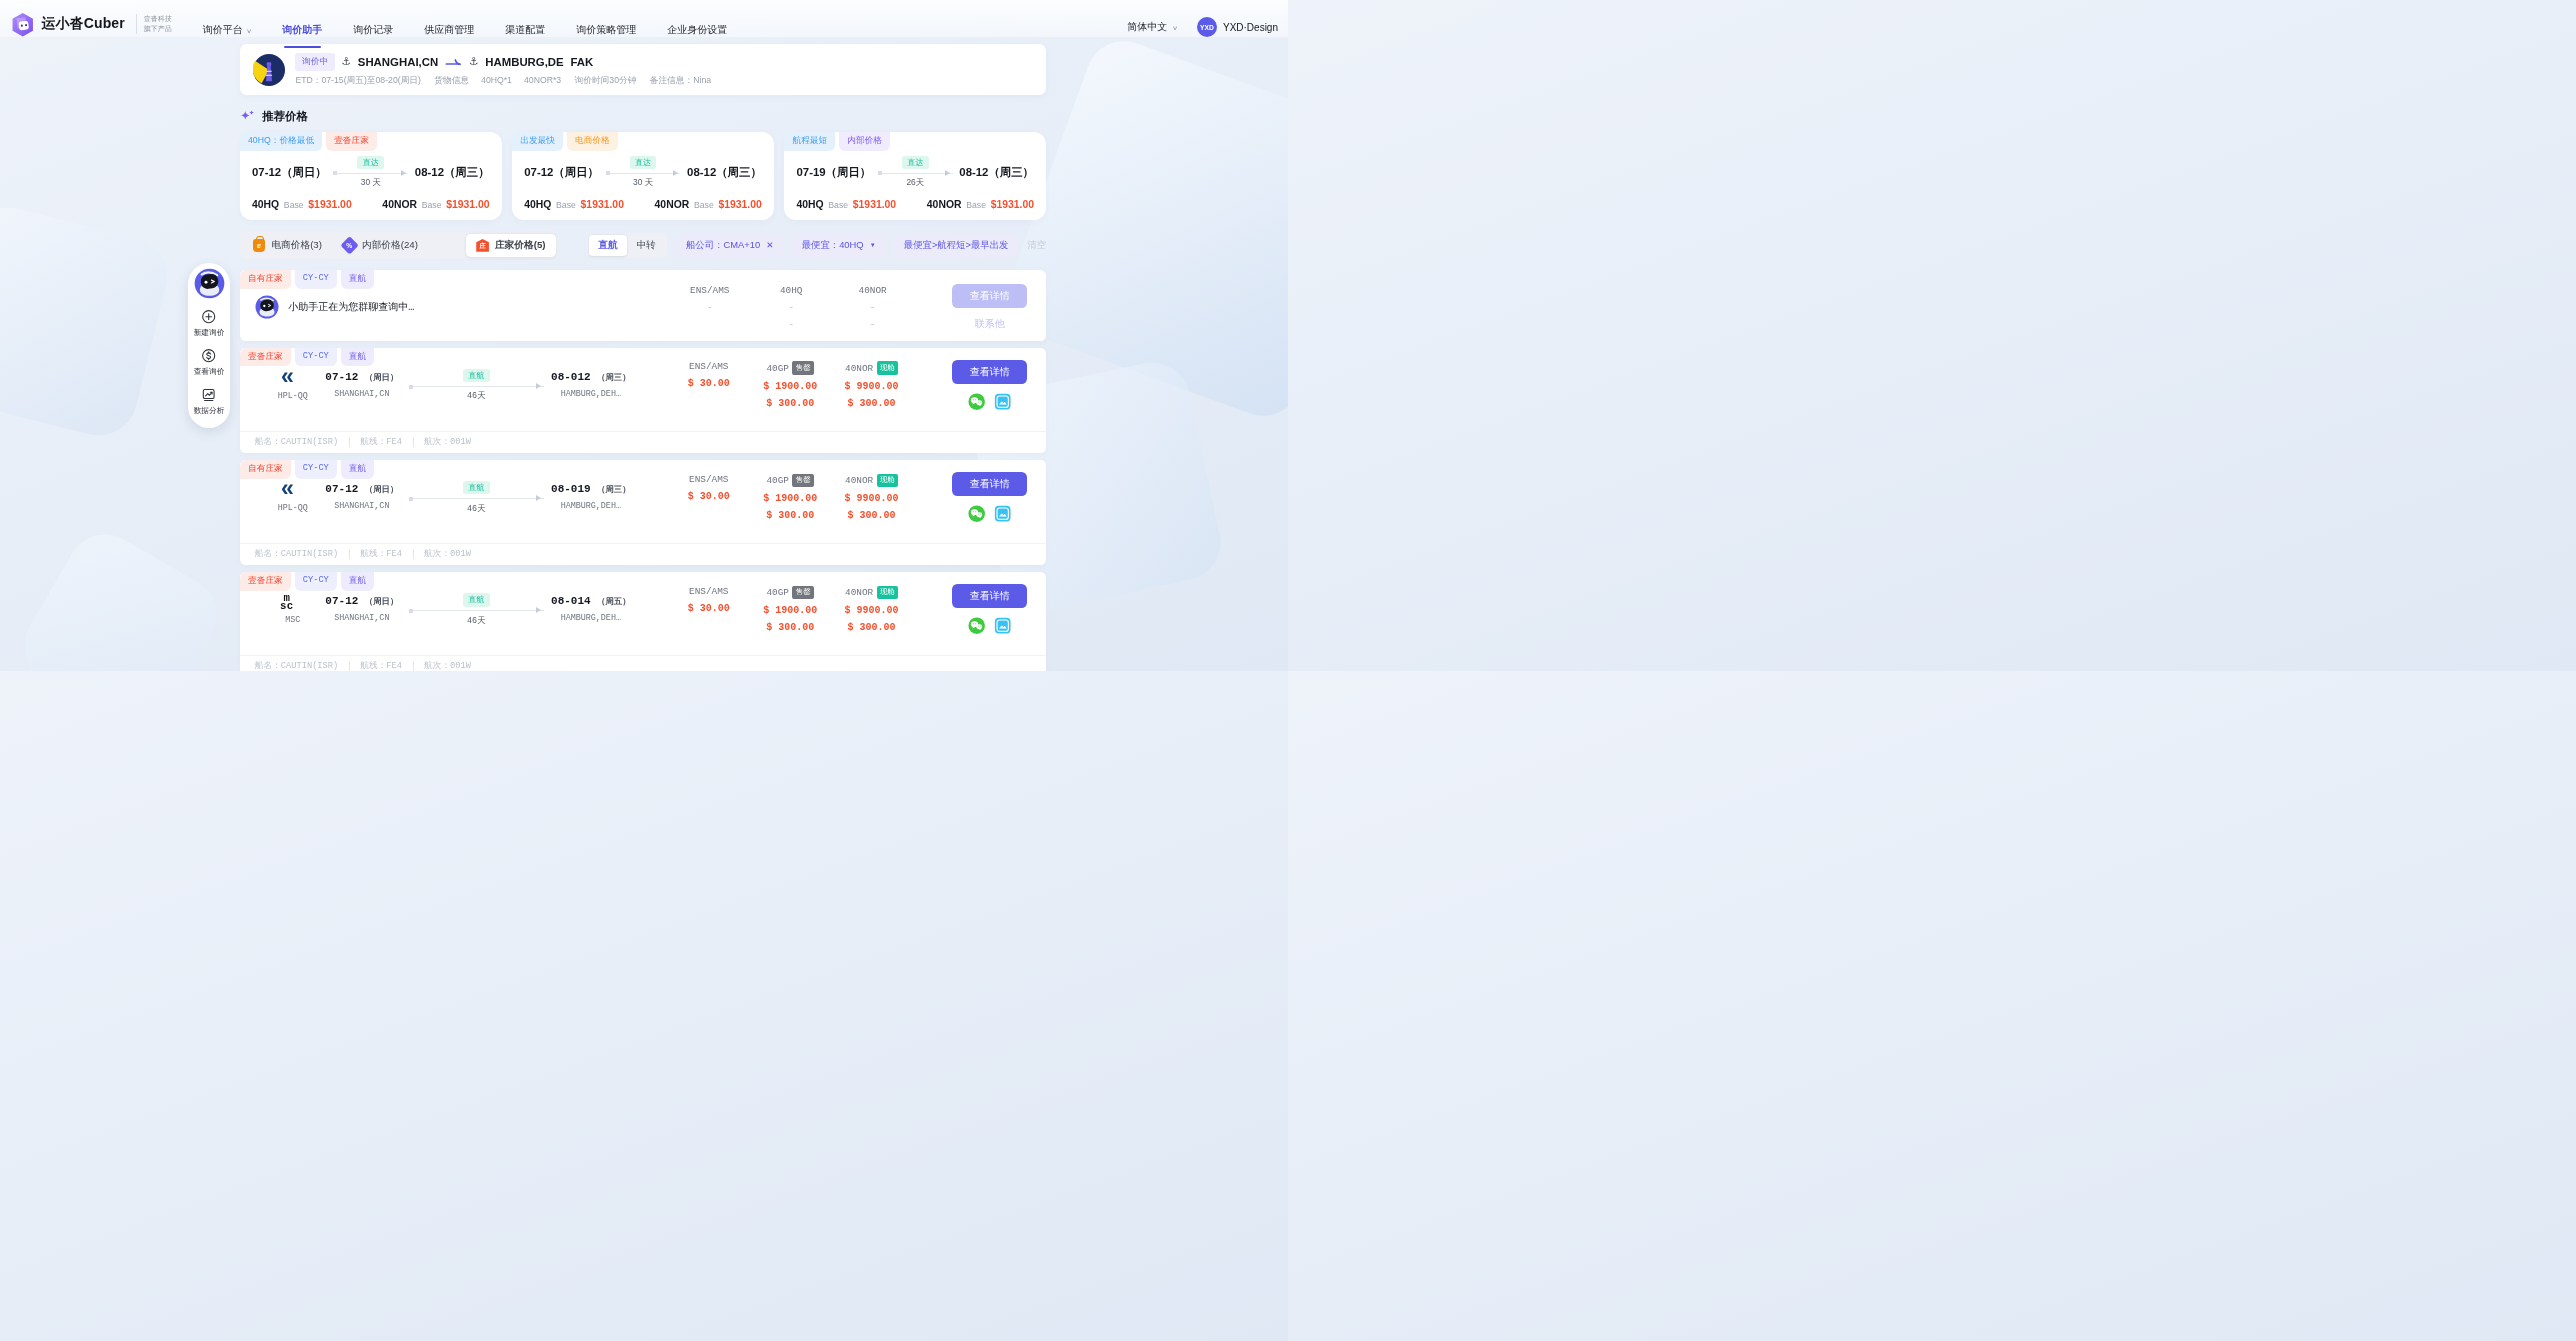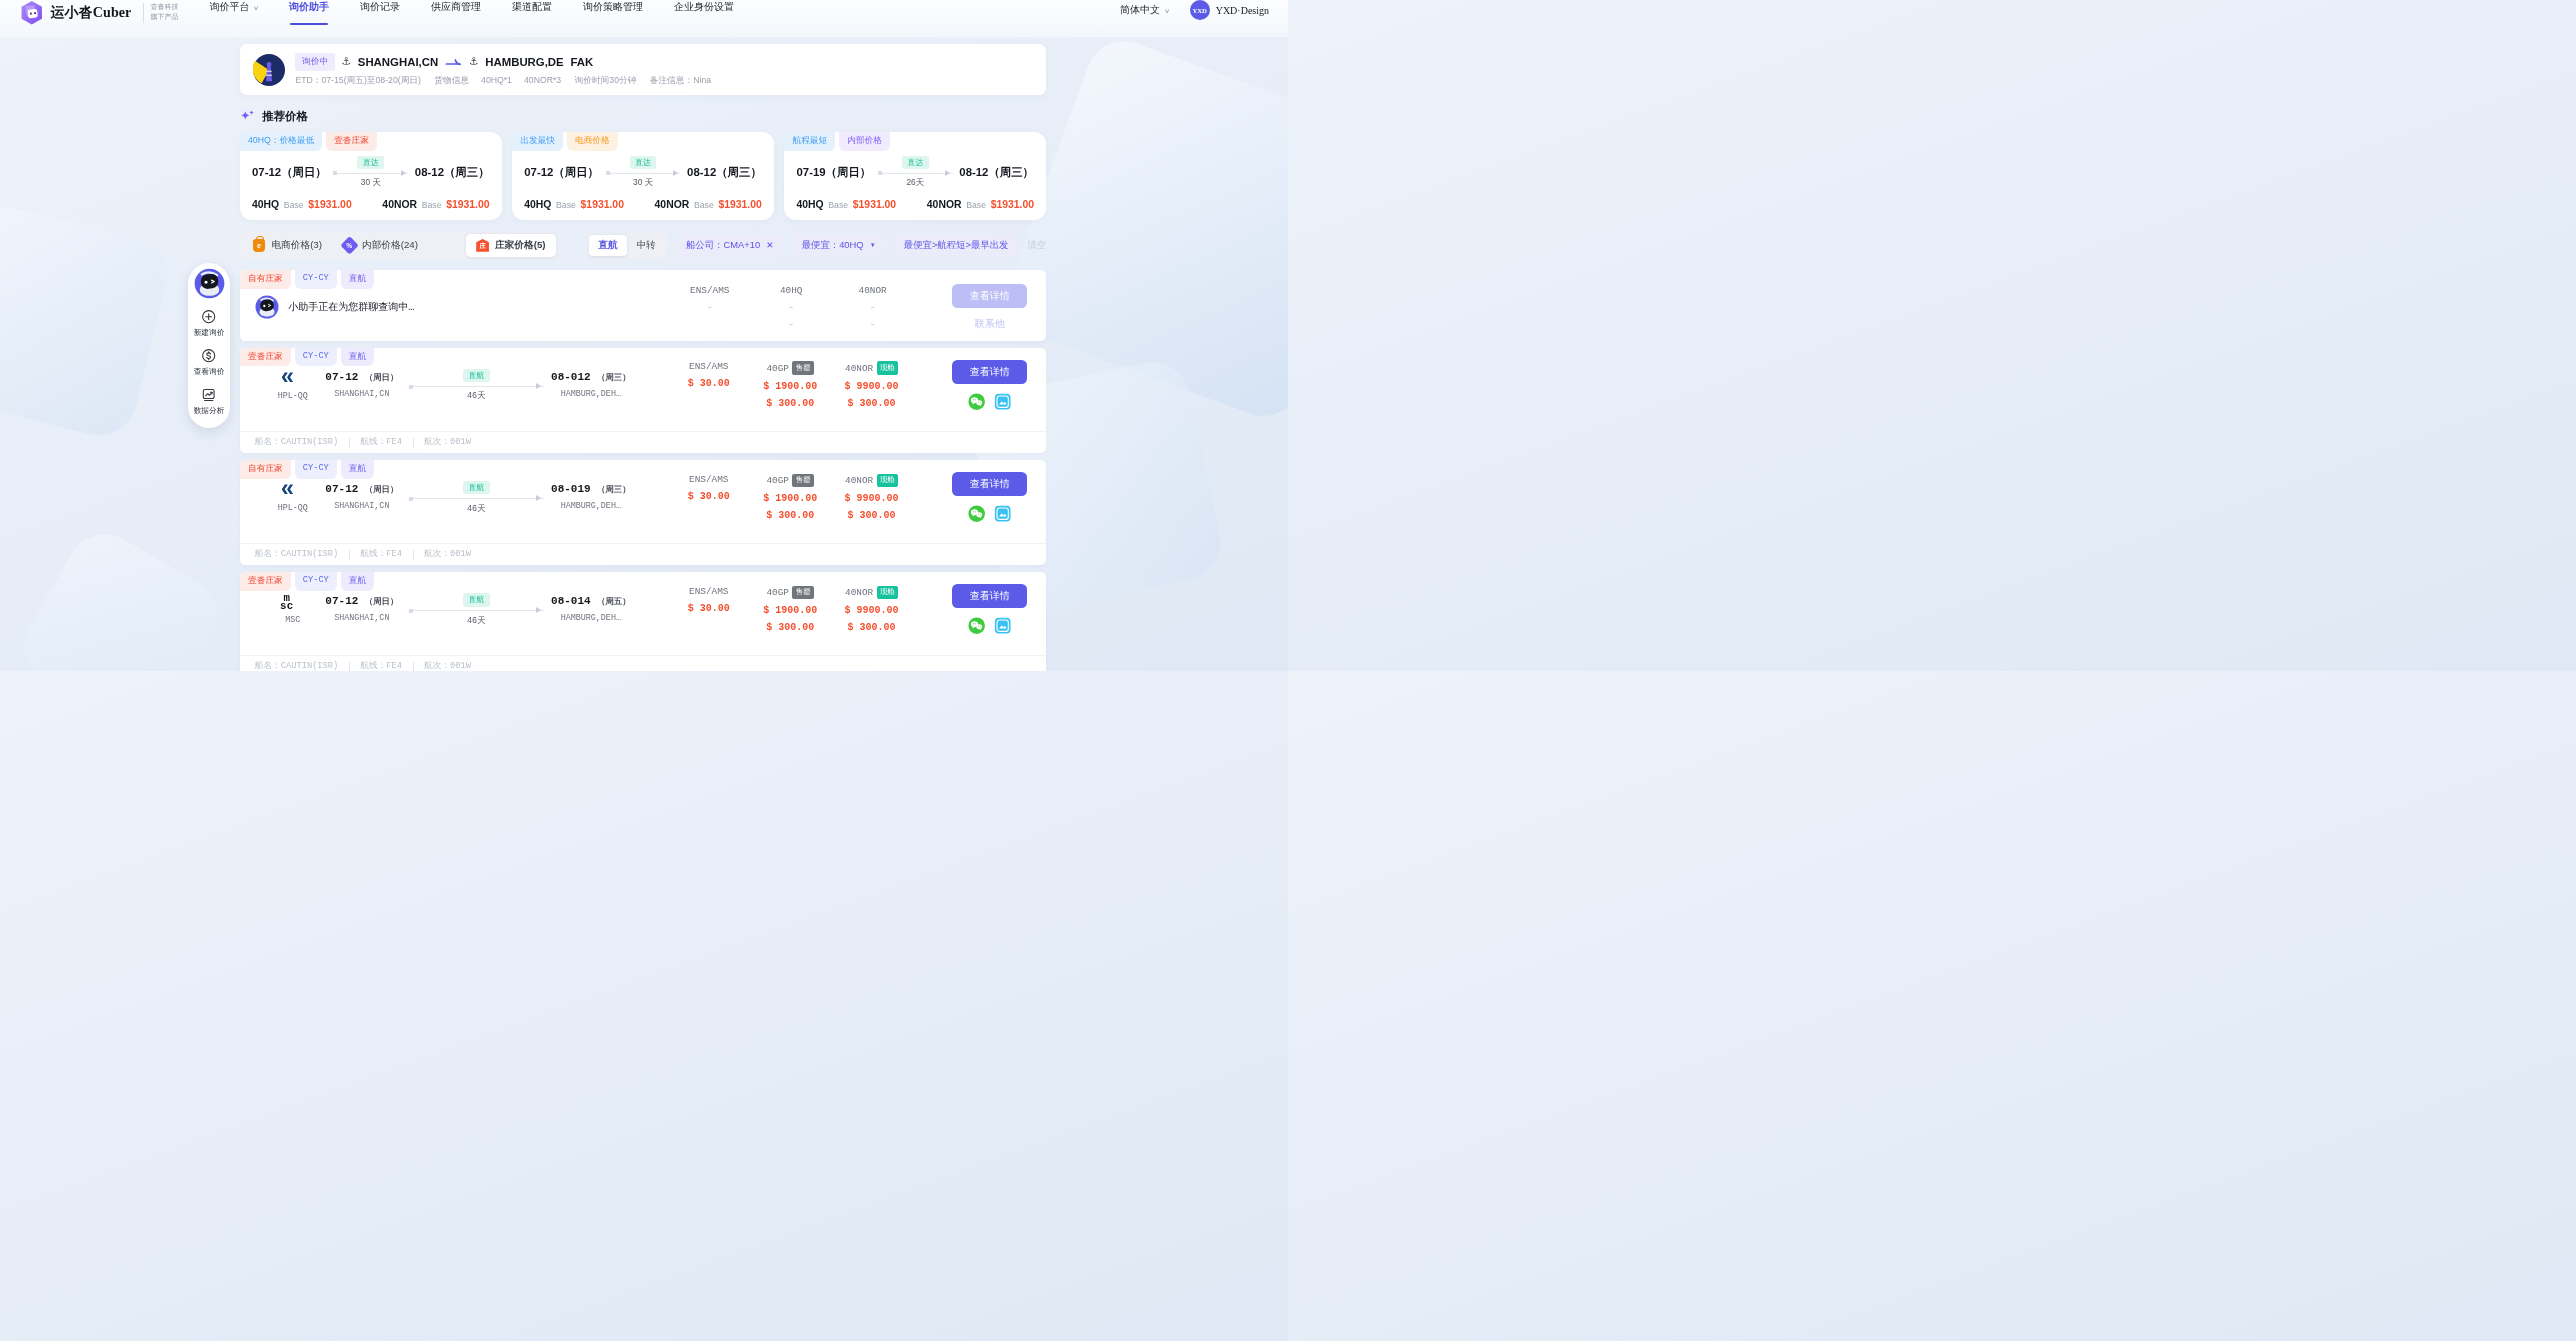--- a/index.html
+++ b/index.html
@@ -14,22 +14,22 @@
   .d1 { right:-60px; top:74px; width:309px; height:309px; transform:rotate(20deg);
         background:linear-gradient(135deg,#f8fbff 0%,#cfdff3 100%); }
   .d2 { right:81px; top:376px; width:221px; height:221px; transform:rotate(-12deg);
         background:linear-gradient(135deg,#f4f9ff 0%,#d5e3f5 100%); opacity:.6; }
   .d3 { left:-47px; top:221px; width:201px; height:201px; transform:rotate(14deg);
         background:linear-gradient(135deg,#f6faff 0%,#d3e1f3 100%); opacity:.55; }
   .d4 { left:40px; bottom:-40px; width:161px; height:161px; transform:rotate(30deg);
         background:linear-gradient(135deg,#f6faff 0%,#d9e6f6 100%); opacity:.5; }
 
   
-  .nav { position:relative; z-index:5; height:37px; display:flex; align-items:flex-start;
-         padding:0 19px; background:linear-gradient(180deg,rgba(253,254,255,.95),rgba(246,249,253,.75));font-family:Liberation Serif, serif; }
+  .nav { position:relative; z-index:5; height:37px; display:flex; align-items:flex-end;
+         padding:0 10px; background:linear-gradient(180deg,rgba(253,254,255,.95),rgba(246,249,253,.75)); }
   .brand { display:flex; align-items:center; gap:6px; }
   .logo-icon { width:25.5px; height:25.5px; }
   .brand-name { font-size:14px; font-weight:700; color:#14161c; letter-spacing:0.1px; }
   .brand-sub { margin-left:5.4px; padding-left:6.7px; border-left:0.7px solid #d9dee7;
                font-size:7px; line-height:1.4; color:#8d939e; display:flex; flex-direction:column; }
   .menu { display:flex; align-items:center; margin-left:31px; gap:31px; font-size:10px; color:#23262e; }
   .menu-item { cursor:pointer; position:relative; display:flex; align-items:center; gap:4px; white-space:nowrap; }
   .menu-item .chev { font-size:6px; color:#9aa0ac; transform:scaleX(1.4); }
   .menu-item.active { color:#4b4de1; font-weight:700; }
   .menu-item.active::after { content:""; position:absolute; left:1.3px; right:1.3px; bottom:-11.4px;

